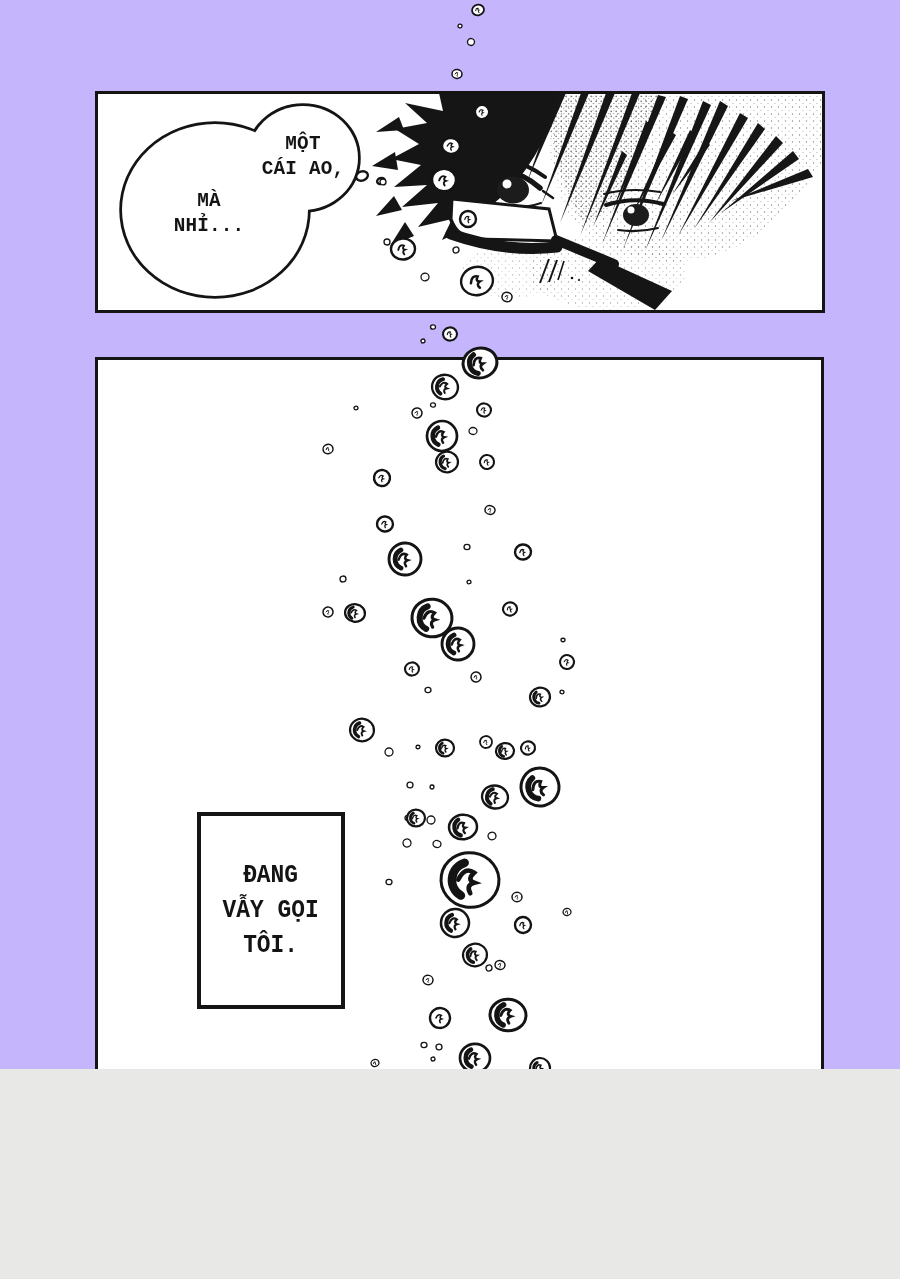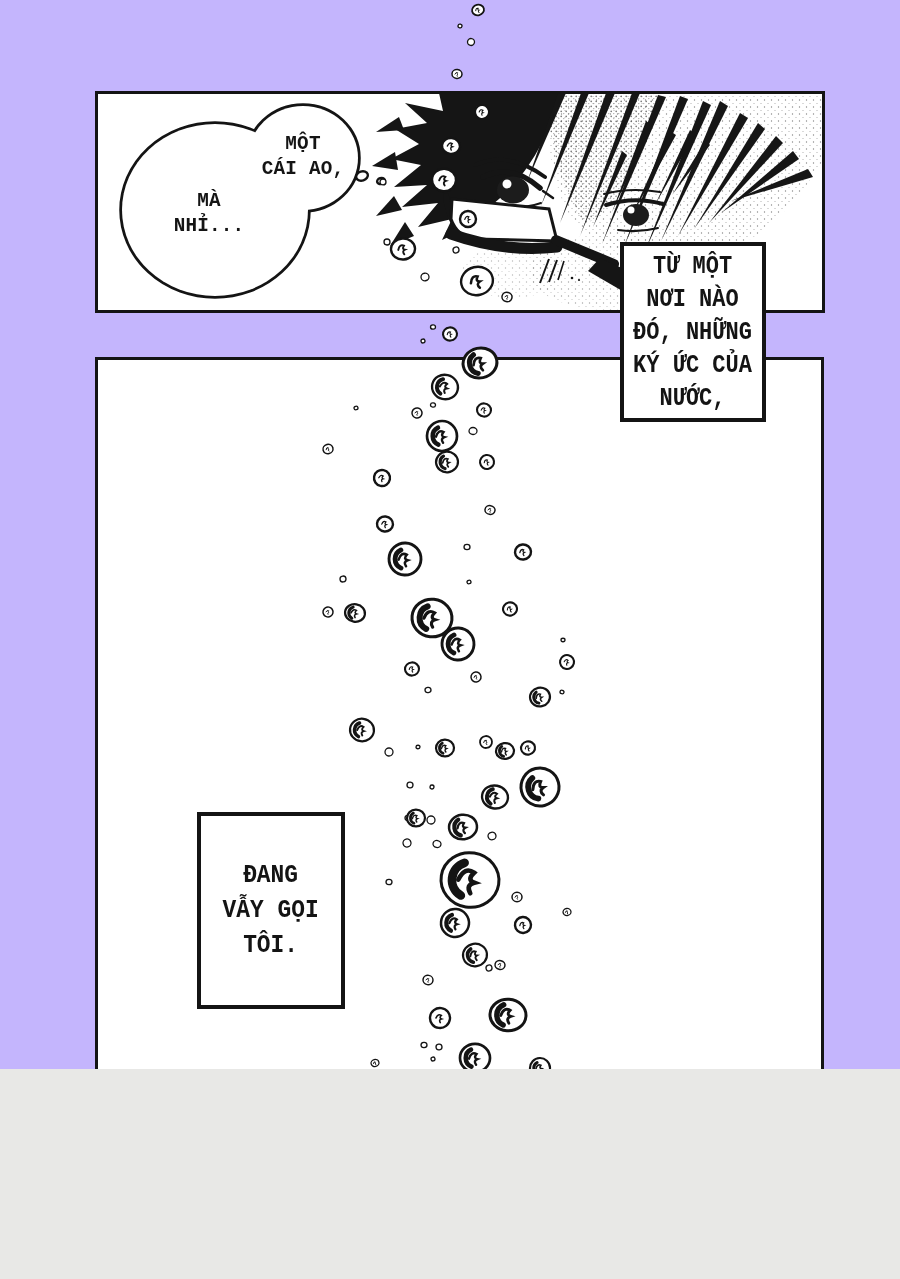--- a/index.html
+++ b/index.html
@@ -518,29 +518,20 @@
 
   <div class="bubble-text" id="tb-top">
     <div>MỘT</div>
     <div>CÁI AO,</div>
   </div>
   <div class="bubble-text" id="tb-bottom">
     <div>MÀ</div>
     <div>NHỈ...</div>
   </div>
 
-  <div class="caption" id="caption1">
-    <div class="cap-lines">
-      <div>TỪ MỘT</div>
-      <div>NƠI NÀO</div>
-      <div>ĐÓ, NHỮNG</div>
-      <div>KÝ ỨC CỦA</div>
-      <div>NƯỚC,</div>
-    </div>
-  </div>
 
   <div class="caption" id="caption2">
     <div class="cap-lines">
       <div>ĐANG</div>
       <div>VẪY GỌI</div>
       <div>TÔI.</div>
     </div>
   </div>
 
 </div>

